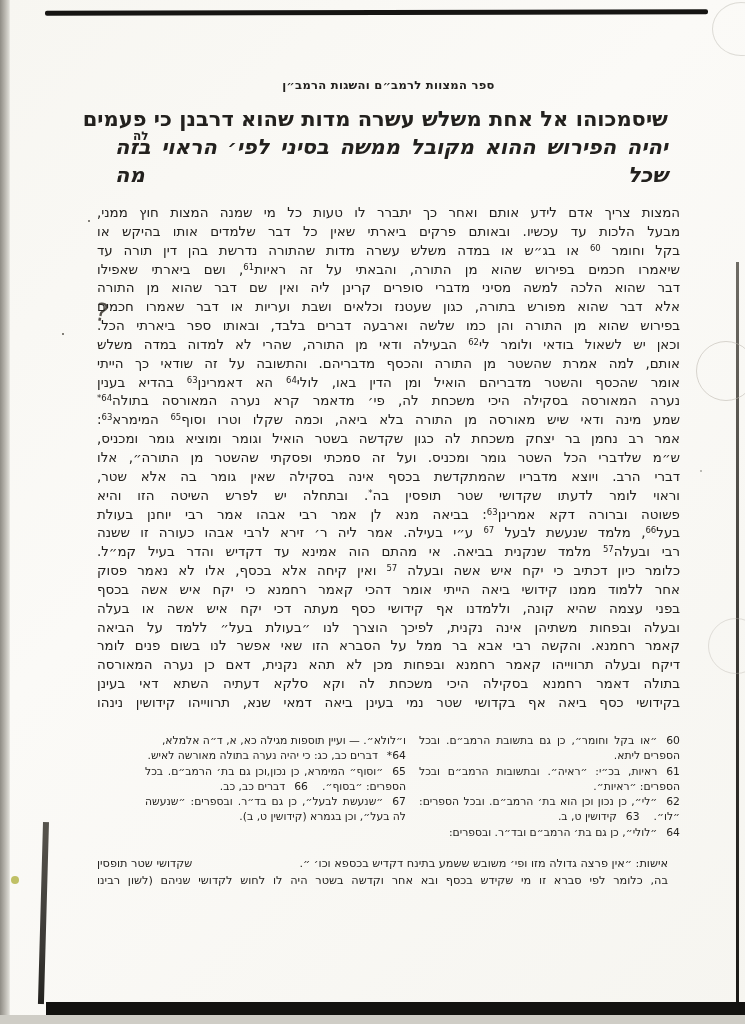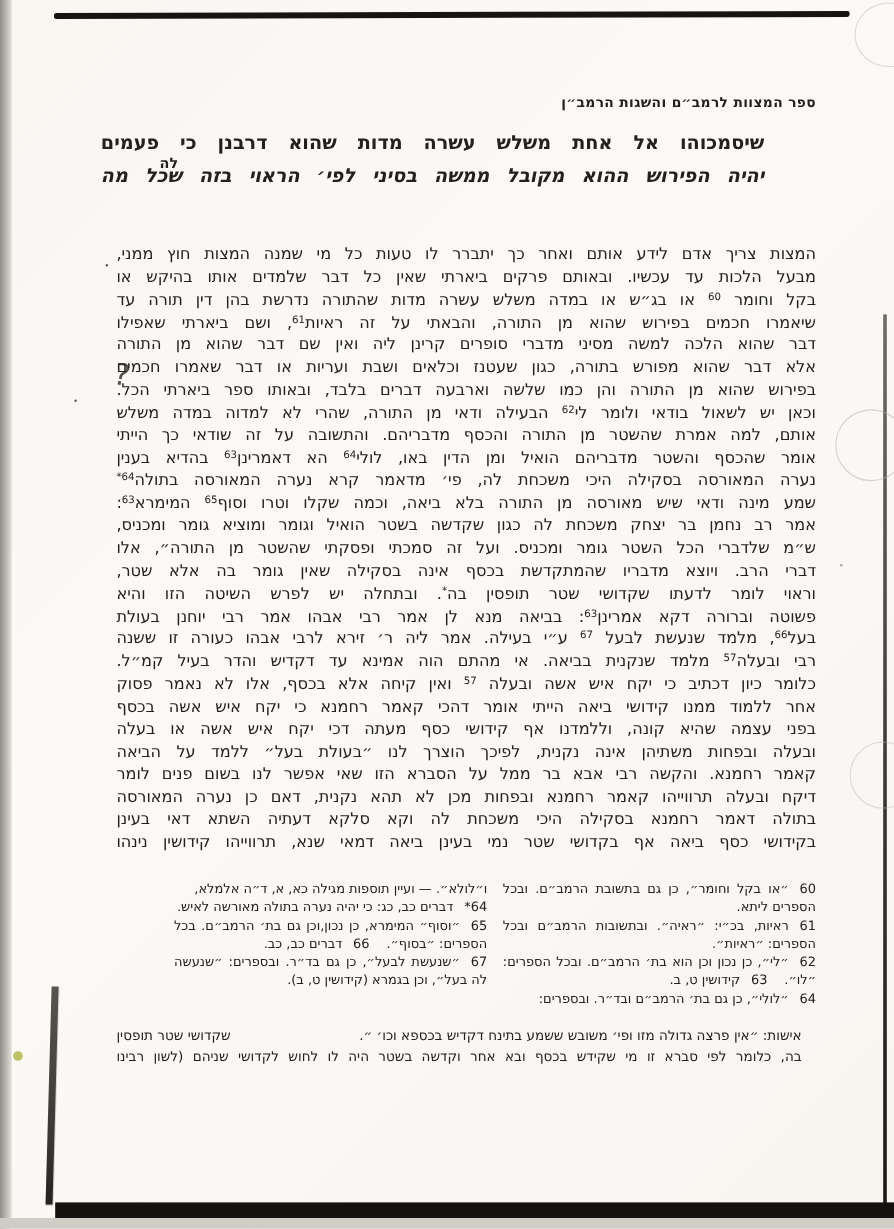--- a/index.html
+++ b/index.html
@@ -23,24 +23,24 @@
   .punch2{left:708px;top:618px;width:54px;height:54px;opacity:.4;}
   .punch3{left:712px;top:2px;width:56px;height:52px;opacity:.45;}
   .speck{position:absolute;background:#5a574f;border-radius:50%;}
   .margin-mark{position:absolute;left:95px;top:298px;font-size:25px;color:#55514b;
                transform:rotate(12deg);font-family:"DejaVu Sans",sans-serif;}
   .yellow-dot{position:absolute;left:11px;top:876px;width:8px;height:8px;border-radius:50%;
               background:#b5b64c;opacity:.85;}
   
   .content{position:absolute;left:97px;top:78px;width:583px;height:940px;direction:rtl;}
   .header-row{position:relative;height:18px;font-size:11.5px;font-weight:bold;}
-  .header-title{display:block;text-align:right;letter-spacing:.3px;}
+  .header-title{display:block;text-align:center;letter-spacing:.3px;}
   .page-number{position:absolute;left:36px;top:12px;font-weight:bold;font-size:12px;margin-top:39px;}
-  .title-block{position:absolute;top:27px;right:43px;width:553px;
-               font-size:16px;font-weight:bold;line-height:28px;}
+  .title-block{position:absolute;top:27px;right:12px;width:553px;
+               font-size:21px;font-weight:bold;line-height:28px;}
   .title-line{text-align:justify;text-align-last:justify;white-space:nowrap;}
   .title-line+.title-line{white-space:normal;font-style:italic;}
   .body-block{position:absolute;top:126px;right:0;width:583px;
               font-size:13.4px;line-height:18.85px;}
   .body-line{text-align:justify;text-align-last:justify;height:18.85px;overflow:visible;}
   sup{font-size:8.5px;line-height:0;vertical-align:4px;letter-spacing:0;}
   
   .footnotes{position:absolute;top:655px;right:0;width:535px;display:flex;gap:13px;
              font-size:10.8px;line-height:15.3px;}
   .fn-col{width:261px;}

